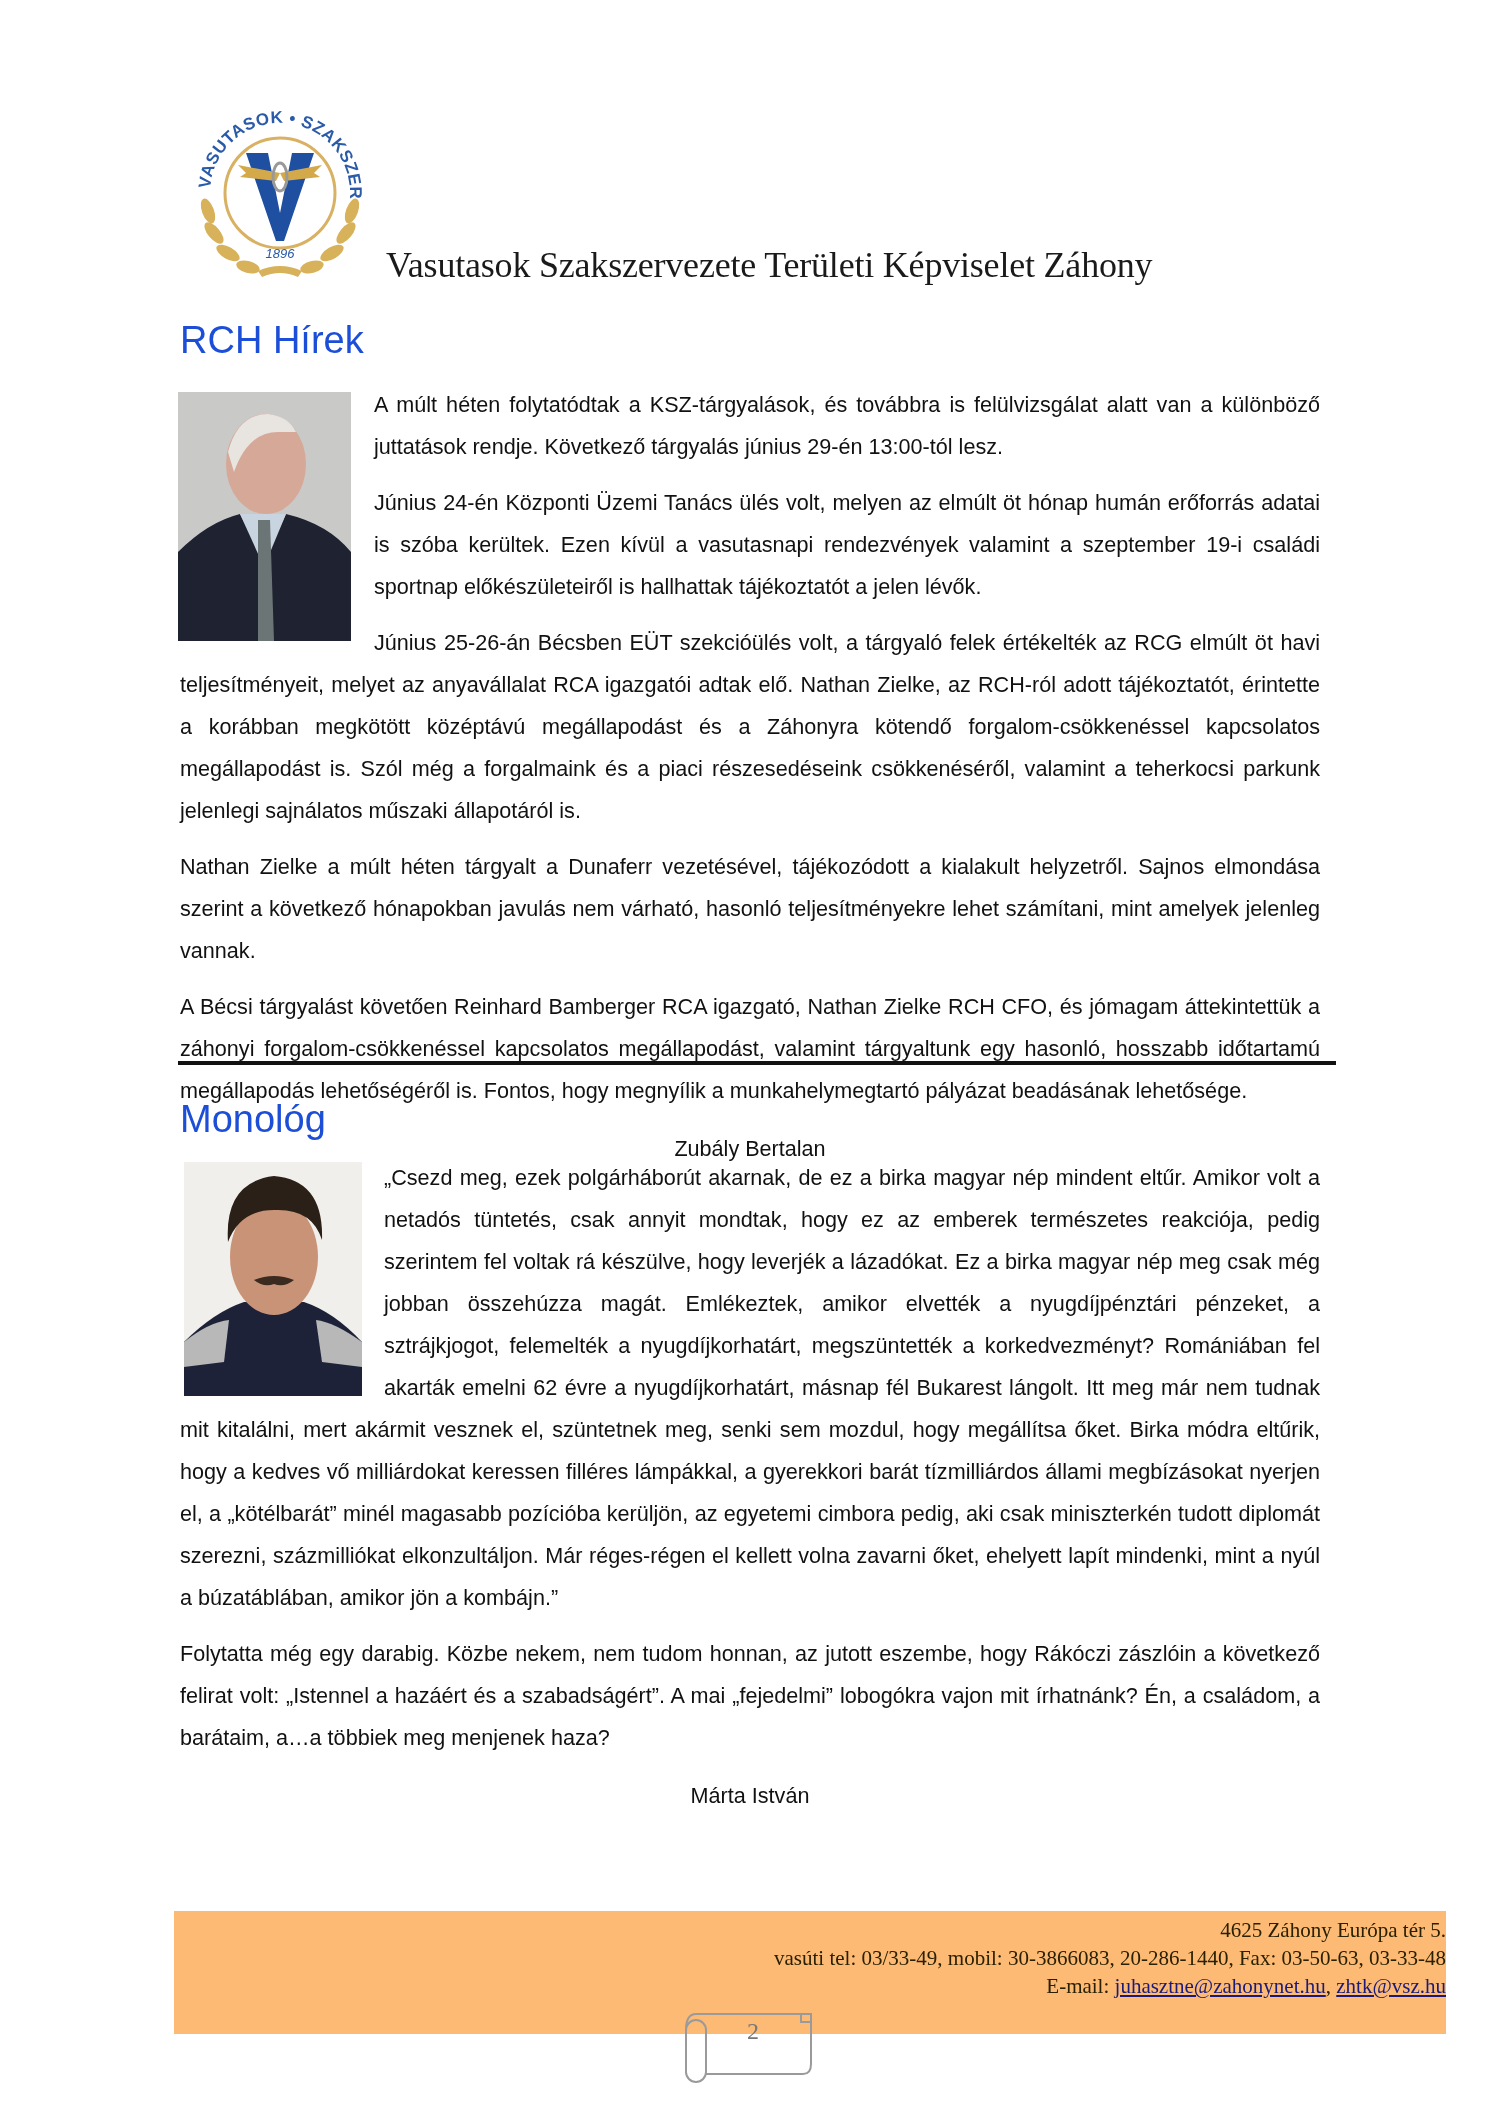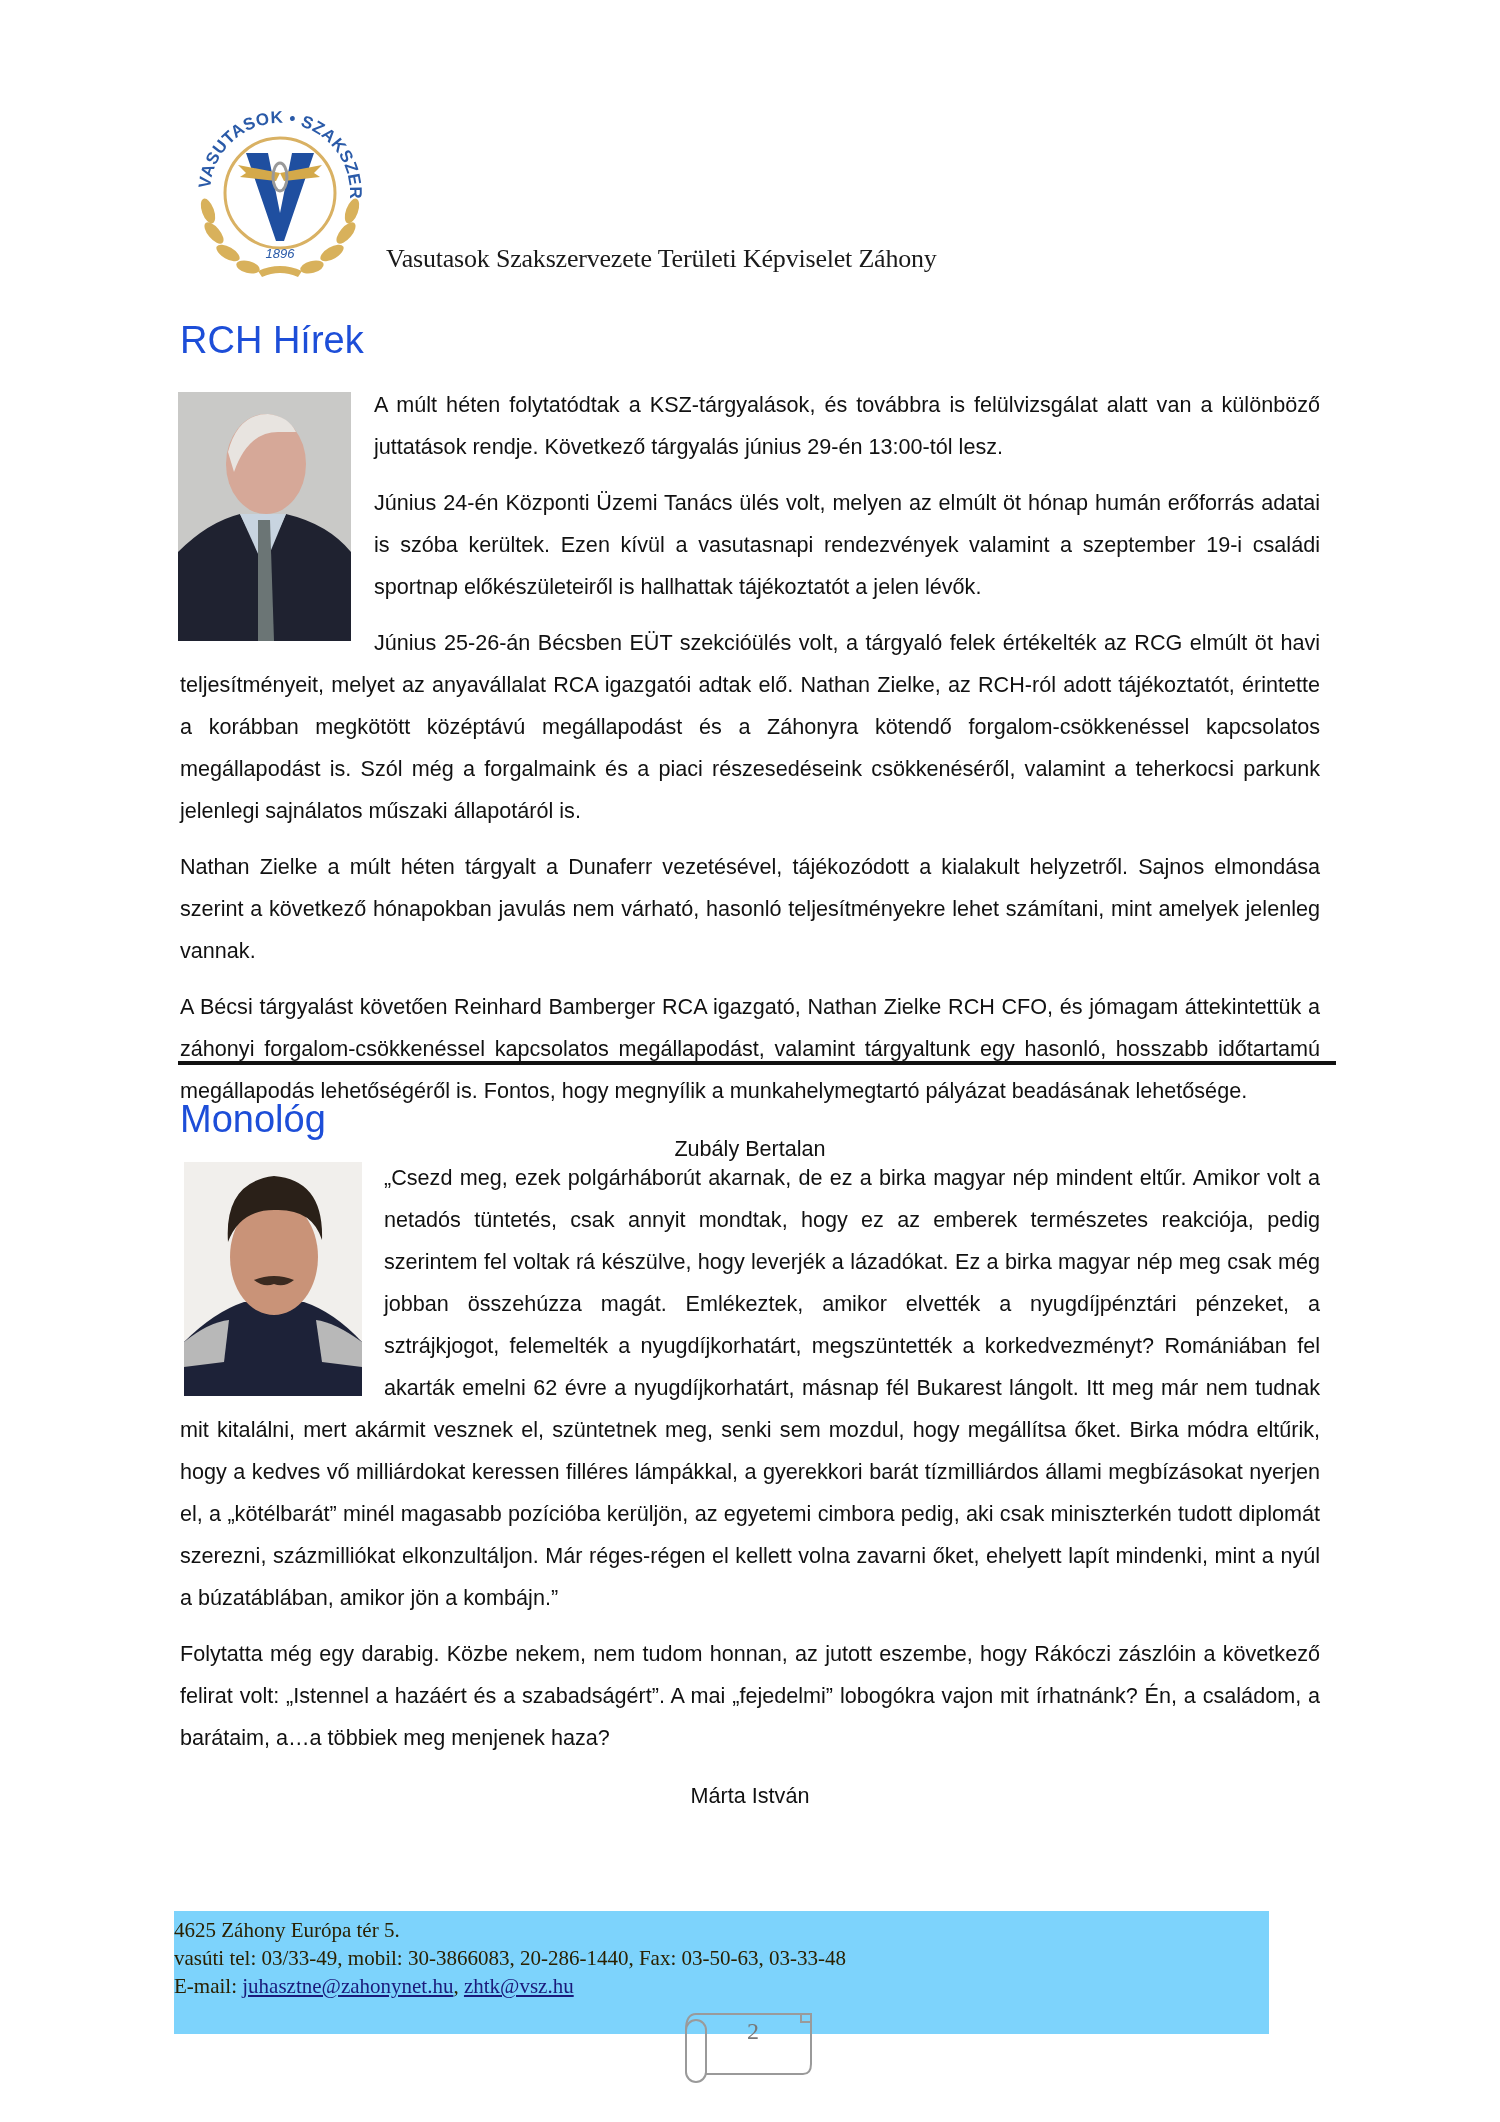--- a/index.html
+++ b/index.html
@@ -1,36 +1,36 @@
 <!DOCTYPE html>
 <html><head>
   <meta charset="utf-8">
   <style>
     html, body { margin: 0; padding: 0; background: #ffffff; }
     body { width: 1500px; height: 2122px; position: relative; overflow: hidden;
            font-family: "Liberation Sans", sans-serif; color: #111; }
     .logo { position: absolute; left: 188px; top: 93px; width: 184px; height: 186px; }
     .header-title { position: absolute; left: 386px; top: 244px; font-family: "Liberation Serif", serif;
-           font-size: 26px; color: #1a1a1a; white-space: nowrap; letter-spacing: -0.2px; }
+           font-size: 36px; color: #1a1a1a; white-space: nowrap; letter-spacing: -0.2px; }
     .section-heading { position: absolute; left: 180px; font-size: 38px; font-weight: normal; margin: 0; color: #1d4ed8; }
     #h1 { top: 319px; }
     #h2 { top: 1098px; }
     .photo { position: absolute; overflow: hidden; }
     #photo1 { left: 178px; top: 392px; width: 173px; height: 249px; }
     #photo2 { left: 184px; top: 1162px; width: 178px; height: 234px; }
     .article { position: absolute; left: 180px; width: 1140px; font-size: 21.6px; line-height: 42px; }
     #article1 { top: 384px; }
     #article2 { top: 1157px; }
     .article p { margin: 0 0 14px 0; text-align: justify; }
     .float1 { float: left; width: 194px; height: 262px; }
     .float2 { float: left; width: 204px; height: 244px; }
     .signature { text-align: center; margin-top: 16px; }
     .divider { position: absolute; left: 178px; top: 1061px; width: 1158px; height: 4px; background: #111; }
-    .footer { position: absolute; left: 174px; top: 1911px; width: 1095px; height: 123px; background: #7dd3fc;
-              font-family: "Liberation Serif", serif; font-size: 21px; text-align: left; color: #2a2000;
+    .footer { position: absolute; left: 174px; top: 1911px; width: 1272px; height: 123px; background: #fdba74;
+              font-family: "Liberation Serif", serif; font-size: 21px; text-align: right; color: #2a2000;
               line-height: 28px; padding-top: 5px; box-sizing: border-box; }
     .footer a { color: #1a1a7a; text-decoration: underline; }
     .page-scroll { position: absolute; left: 683px; top: 2008px; width: 135px; height: 78px; }
     .page-num { position: absolute; left: 747px; top: 2018px; font-family: "Liberation Serif", serif;
                 font-size: 24px; color: #777; }
   </style>
 </head>
 <body>
 
 <div class="logo">

